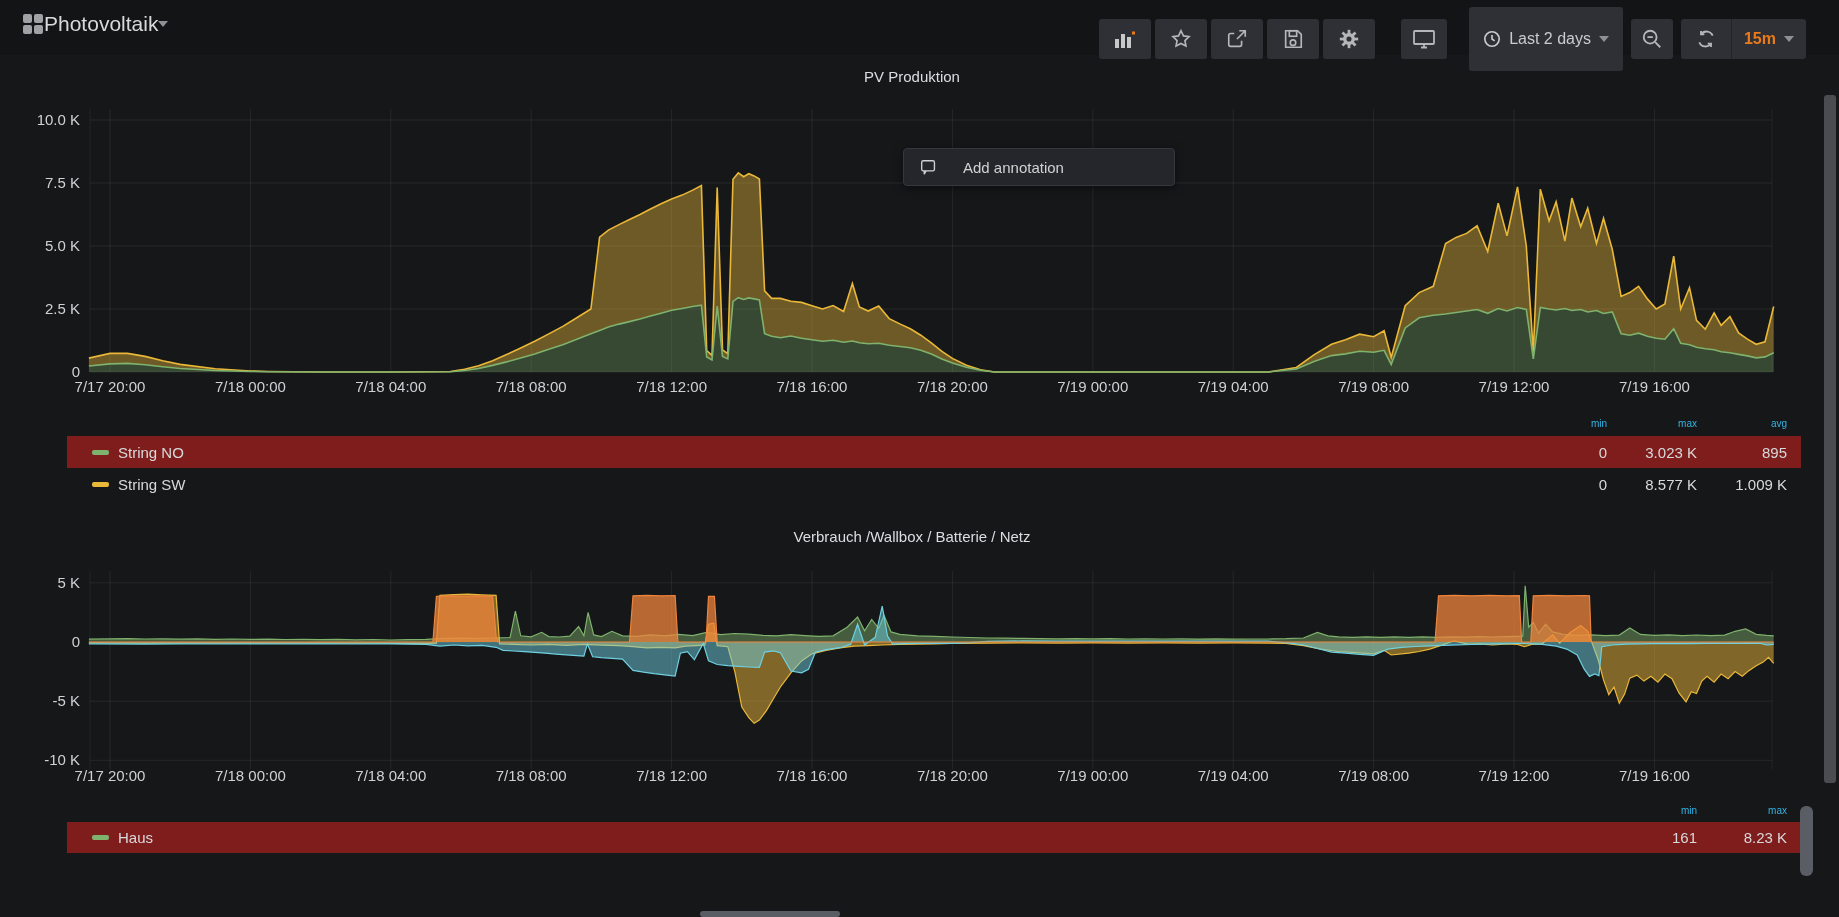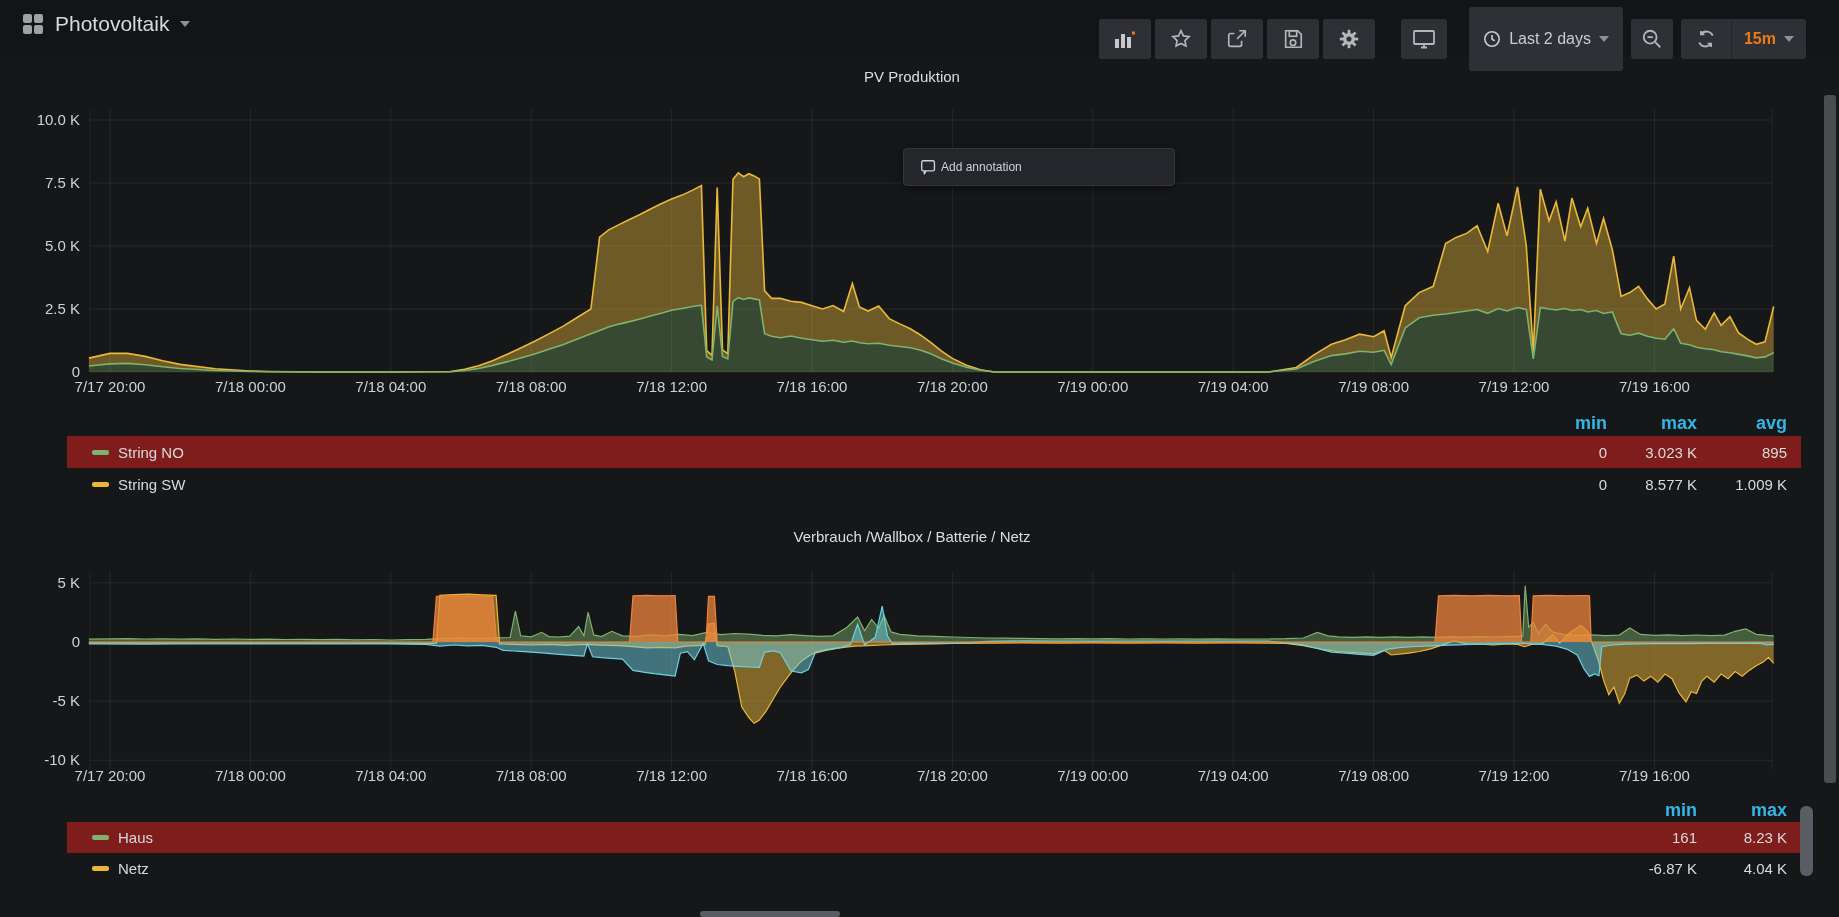--- a/index.html
+++ b/index.html
@@ -1,20 +1,20 @@
 <!DOCTYPE html>
 <html><head>
 <meta charset="utf-8">
 <style>
   html,body{margin:0;padding:0;background:#161719;}
   #app{position:relative;width:1839px;height:917px;overflow:hidden;background:#161719;
        font-family:"Liberation Sans",sans-serif;color:#d8d9da;}
   
   .navbar{position:absolute;left:0;top:0;width:100%;height:55px;background:#131416;}
-  .nav-left{position:absolute;left:22px;top:12px;display:flex;align-items:center;gap:11px;}
+  .nav-left{position:absolute;left:22px;top:12px;display:flex;align-items:center;}
   .dash-title{font-size:21px;font-weight:500;color:#d8d9da;}
   .caret{width:0;height:0;border-left:5px solid transparent;border-right:5px solid transparent;
          border-top:6px solid #8e9096;}
   .nav-right{position:absolute;right:33px;top:7px;display:flex;align-items:center;}
   .nbtn{height:40px;background:#2e3035;border-radius:3px;display:flex;align-items:center;
         justify-content:center;color:#b4b7ba;cursor:pointer;}
   .w52{width:52px;margin-right:4px;}
   .sp22{width:22px;}
   .timepicker{padding:12px 14px;display:flex;gap:8px;align-items:center;font-size:16px;color:#c9cbce;}
   .refresh-group{display:flex;align-items:stretch;}
@@ -24,28 +24,28 @@
   
   .panel-title{position:absolute;left:0;width:1824px;text-align:center;font-size:15px;
                font-weight:500;color:#dcdde0;}
   
   svg.chart{position:absolute;left:0;}
   svg.chart text{font-family:"Liberation Sans",sans-serif;font-size:15px;fill:#cfd1d3;}
   
   .legend{position:absolute;left:67px;width:1734px;font-size:15px;}
   .lrow{display:flex;align-items:center;padding-right:14px;}
   .lrow.hl{background:#7f1d1d;}
-  .lhead{color:#33b5e5;font-weight:700;font-size:18px;}
+  .lhead{color:#33b5e5;font-weight:400;font-size:10px;}
   .lname{display:flex;align-items:center;gap:9px;flex:1;padding-left:25px;color:#d8d9da;}
   .swatch{width:17px;height:5px;border-radius:2px;}
   .lcol{width:90px;text-align:right;}
   
   .annot{position:absolute;left:903px;top:148px;width:272px;height:38px;background:#24262b;
-         border:1px solid #35373c;border-radius:4px;display:flex;align-items:center;gap:4px;
-         padding-left:16px;box-sizing:border-box;font-size:12px;color:#d0d1d3;
+         border:1px solid #35373c;border-radius:4px;display:flex;align-items:center;gap:26px;
+         padding-left:16px;box-sizing:border-box;font-size:15px;color:#d0d1d3;
          box-shadow:0 2px 8px rgba(0,0,0,.5);}
   
   .vscroll{position:absolute;left:1824px;top:95px;width:12px;height:688px;background:#4a4c52;border-radius:3px;}
   .legend-scroll{position:absolute;left:1800px;top:806px;width:13px;height:70px;background:#5a5d63;border-radius:6px;}
   .hscroll{position:absolute;left:700px;top:911px;width:140px;height:6px;background:#5a5d63;border-radius:3px;}
 </style>
 </head>
 <body>
 
 <div id="app">
@@ -274,26 +274,18 @@
       <div class="lcol">max</div>
     </div>
     <div class="lrow hl" style="height:31px">
       <div class="lname">
           <span class="swatch" style="background: rgb(126, 178, 109);"></span>
         <span>Haus</span>
         </div>
       <div class="lcol">161</div>
       <div class="lcol">8.23 K</div>
     </div>
-    <div class="lrow" style="height:31px">
-      <div class="lname">
-          <span class="swatch" style="background: rgb(234, 184, 57);"></span>
-        <span>Netz</span>
-        </div>
-      <div class="lcol">-6.87 K</div>
-      <div class="lcol">4.04 K</div>
-    </div>
   </div>
 
   <div class="vscroll"></div>
   <div class="legend-scroll"></div>
   <div class="hscroll"></div>
 </div>
 
 </body></html>

